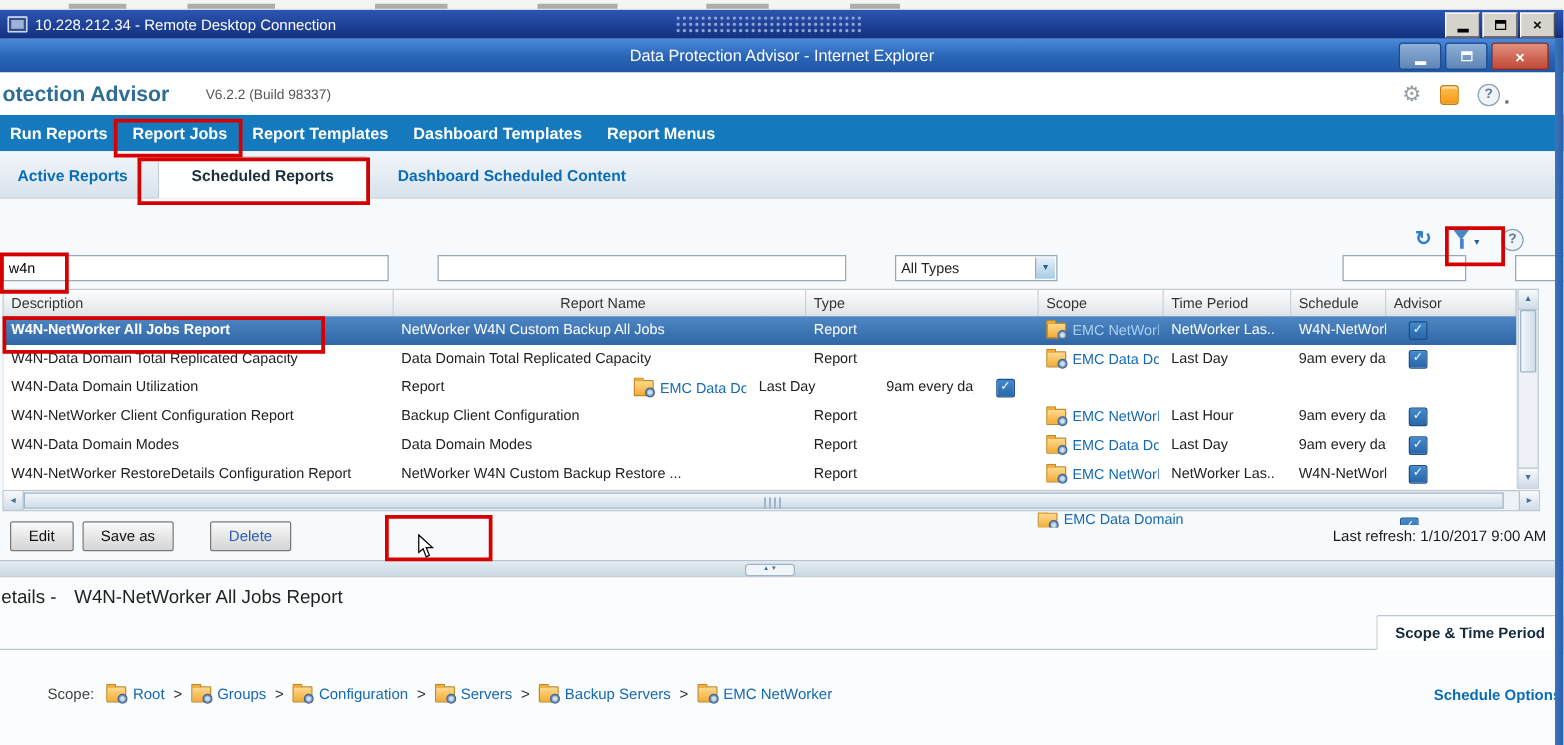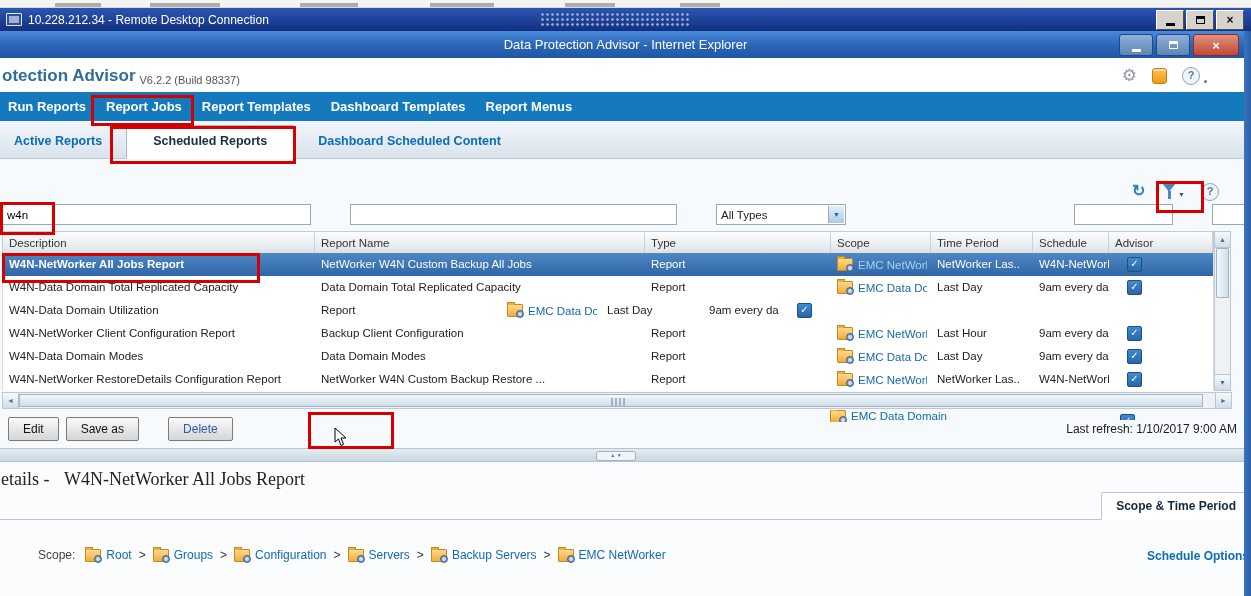--- a/index.html
+++ b/index.html
@@ -34,21 +34,21 @@
   .ie-btn .glyph-restore{border-color:#fff;}
   .ie-close{width:44px;background:linear-gradient(#e2907e,#c14836);border-color:#8d2f20;
             font-size:13px;font-weight:bold;}
 
   
   .win-right-border{position:absolute;right:0;top:31px;width:7px;height:565px;
                     background:linear-gradient(90deg,#3b74bd,#2a5ea6);z-index:20;}
 
   
   .app-header{top:58px;height:34px;background:#fff;}
-  .app-title-row{display:flex;align-items:flex-end;gap:4px;padding:8px 0 0 2px;}
+  .app-title-row{display:flex;align-items:center;gap:29px;padding:8px 0 0 2px;}
   .app-title{font-size:17px;font-weight:bold;color:#2e6e96;}
   .app-version{font-size:11px;color:#555;}
   .hdr-icons{position:absolute;right:44px;top:7px;display:flex;gap:15px;align-items:center;}
   .gear-icon::before{content:"⚙";font-size:17px;color:#949ca4;}
   .orange-badge{width:13px;height:14px;border-radius:3px;background:linear-gradient(#ffc14d,#f2991a);
                 border:1px solid #c67d12;box-shadow:inset 0 2px 0 rgba(255,255,255,.5);}
   .help-circle{width:16px;height:16px;border-radius:50%;border:1px solid #90a4b8;background:#eef4f9;
                color:#5e7790;font-size:11px;font-weight:bold;text-align:center;line-height:15px;}
   .help-dot{width:3px;height:3px;background:#777;border-radius:50%;margin-left:-11px;margin-top:12px;}
 
@@ -152,21 +152,21 @@
 
   
   .splitter{top:448px;height:14px;background:linear-gradient(#e3ecf2,#c9d7e1);
             border-top:1px solid #b6c4d0;border-bottom:1px solid #b6c4d0;}
   .split-handle{position:absolute;left:596px;top:2px;width:38px;height:8px;background:#f0f5f9;
                 border:1px solid #9fb4c6;border-radius:3px;text-align:center;font-size:5px;color:#4a6f96;line-height:7px;}
   .split-handle::before{content:"▲ ▼";}
 
   
   .details{top:462px;height:134px;background:#fbfcfd;}
-  .details-title{position:absolute;left:1px;top:7px;font-size:18px;color:#222;font-family:Liberation Serif, serif;}
+  .details-title{position:absolute;left:1px;top:7px;font-size:15px;color:#222;}
   .details-title .rpt{margin-left:10px;}
   .details-tabs{position:absolute;left:0;right:0;top:30px;height:27px;border-bottom:1px solid #b9c6d0;
                 display:flex;align-items:flex-end;padding-left:8px;gap:24px;flex-direction:column;}
   .dtab{font-weight:bold;font-size:12px;color:#0a6db6;padding:6px 2px;white-space:nowrap;}
   .dtab.selected{background:#fff;border:1px solid #b9c6d0;border-bottom:1px solid #fff;margin-bottom:-1px;
                  color:#13293c;padding:6px 14px;border-radius:2px 2px 0 0;}
   .scope-row{position:absolute;left:38px;top:86px;display:flex;align-items:center;font-size:12px;gap:10px;color:#444;}
   .breadcrumb{display:flex;align-items:center;gap:7px;}
   .bc-item{display:flex;align-items:center;gap:5px;}
   .bc-link{color:#1569b3;}
@@ -275,21 +275,21 @@
         <div class="f-cell" style="width: 76px;"><input class="filter-input" value="" style=""></div>
         <div class="f-cell" style="width: 104px;">
           <div class="combo">
             <span class="combo-label">All Types</span>
             <span class="combo-arrow">▼</span>
           </div>
         </div>
       </div>
     <div class="grid-header">
         <div class="gh-cell" style="width: 312px;">Description</div>
-        <div class="gh-cell" style="width: 330px;">Report Name</div>
+        <div class="gh-cell" style="width: 330px; text-align: center;">Report Name</div>
         <div class="gh-cell" style="width: 186px;">Type</div>
         <div class="gh-cell" style="width: 100px;">Scope</div>
         <div class="gh-cell" style="width: 102px;">Time Period</div>
         <div class="gh-cell" style="width: 76px;">Schedule</div>
         <div class="gh-cell" style="width: 104px;">Advisor</div>
       </div>
     <div class="grid-body">
         <div class="g-row selected">
           <div class="g-cell c-desc" style="width: 312px;">W4N-NetWorker All Jobs Report</div>
           <div class="g-cell" style="width: 330px;">NetWorker W4N Custom Backup All Jobs</div>

